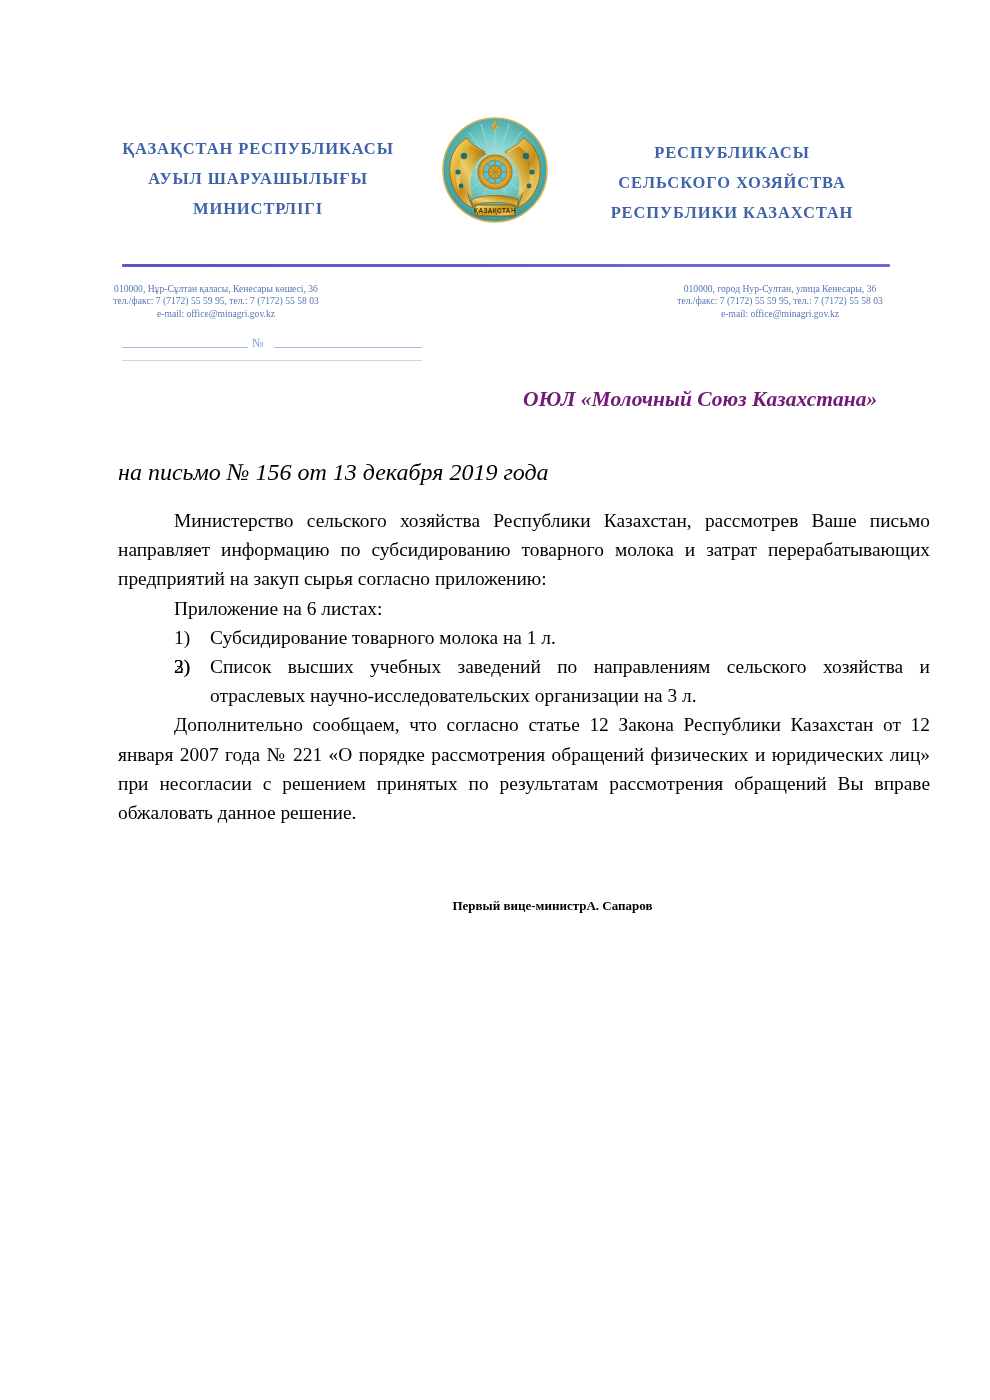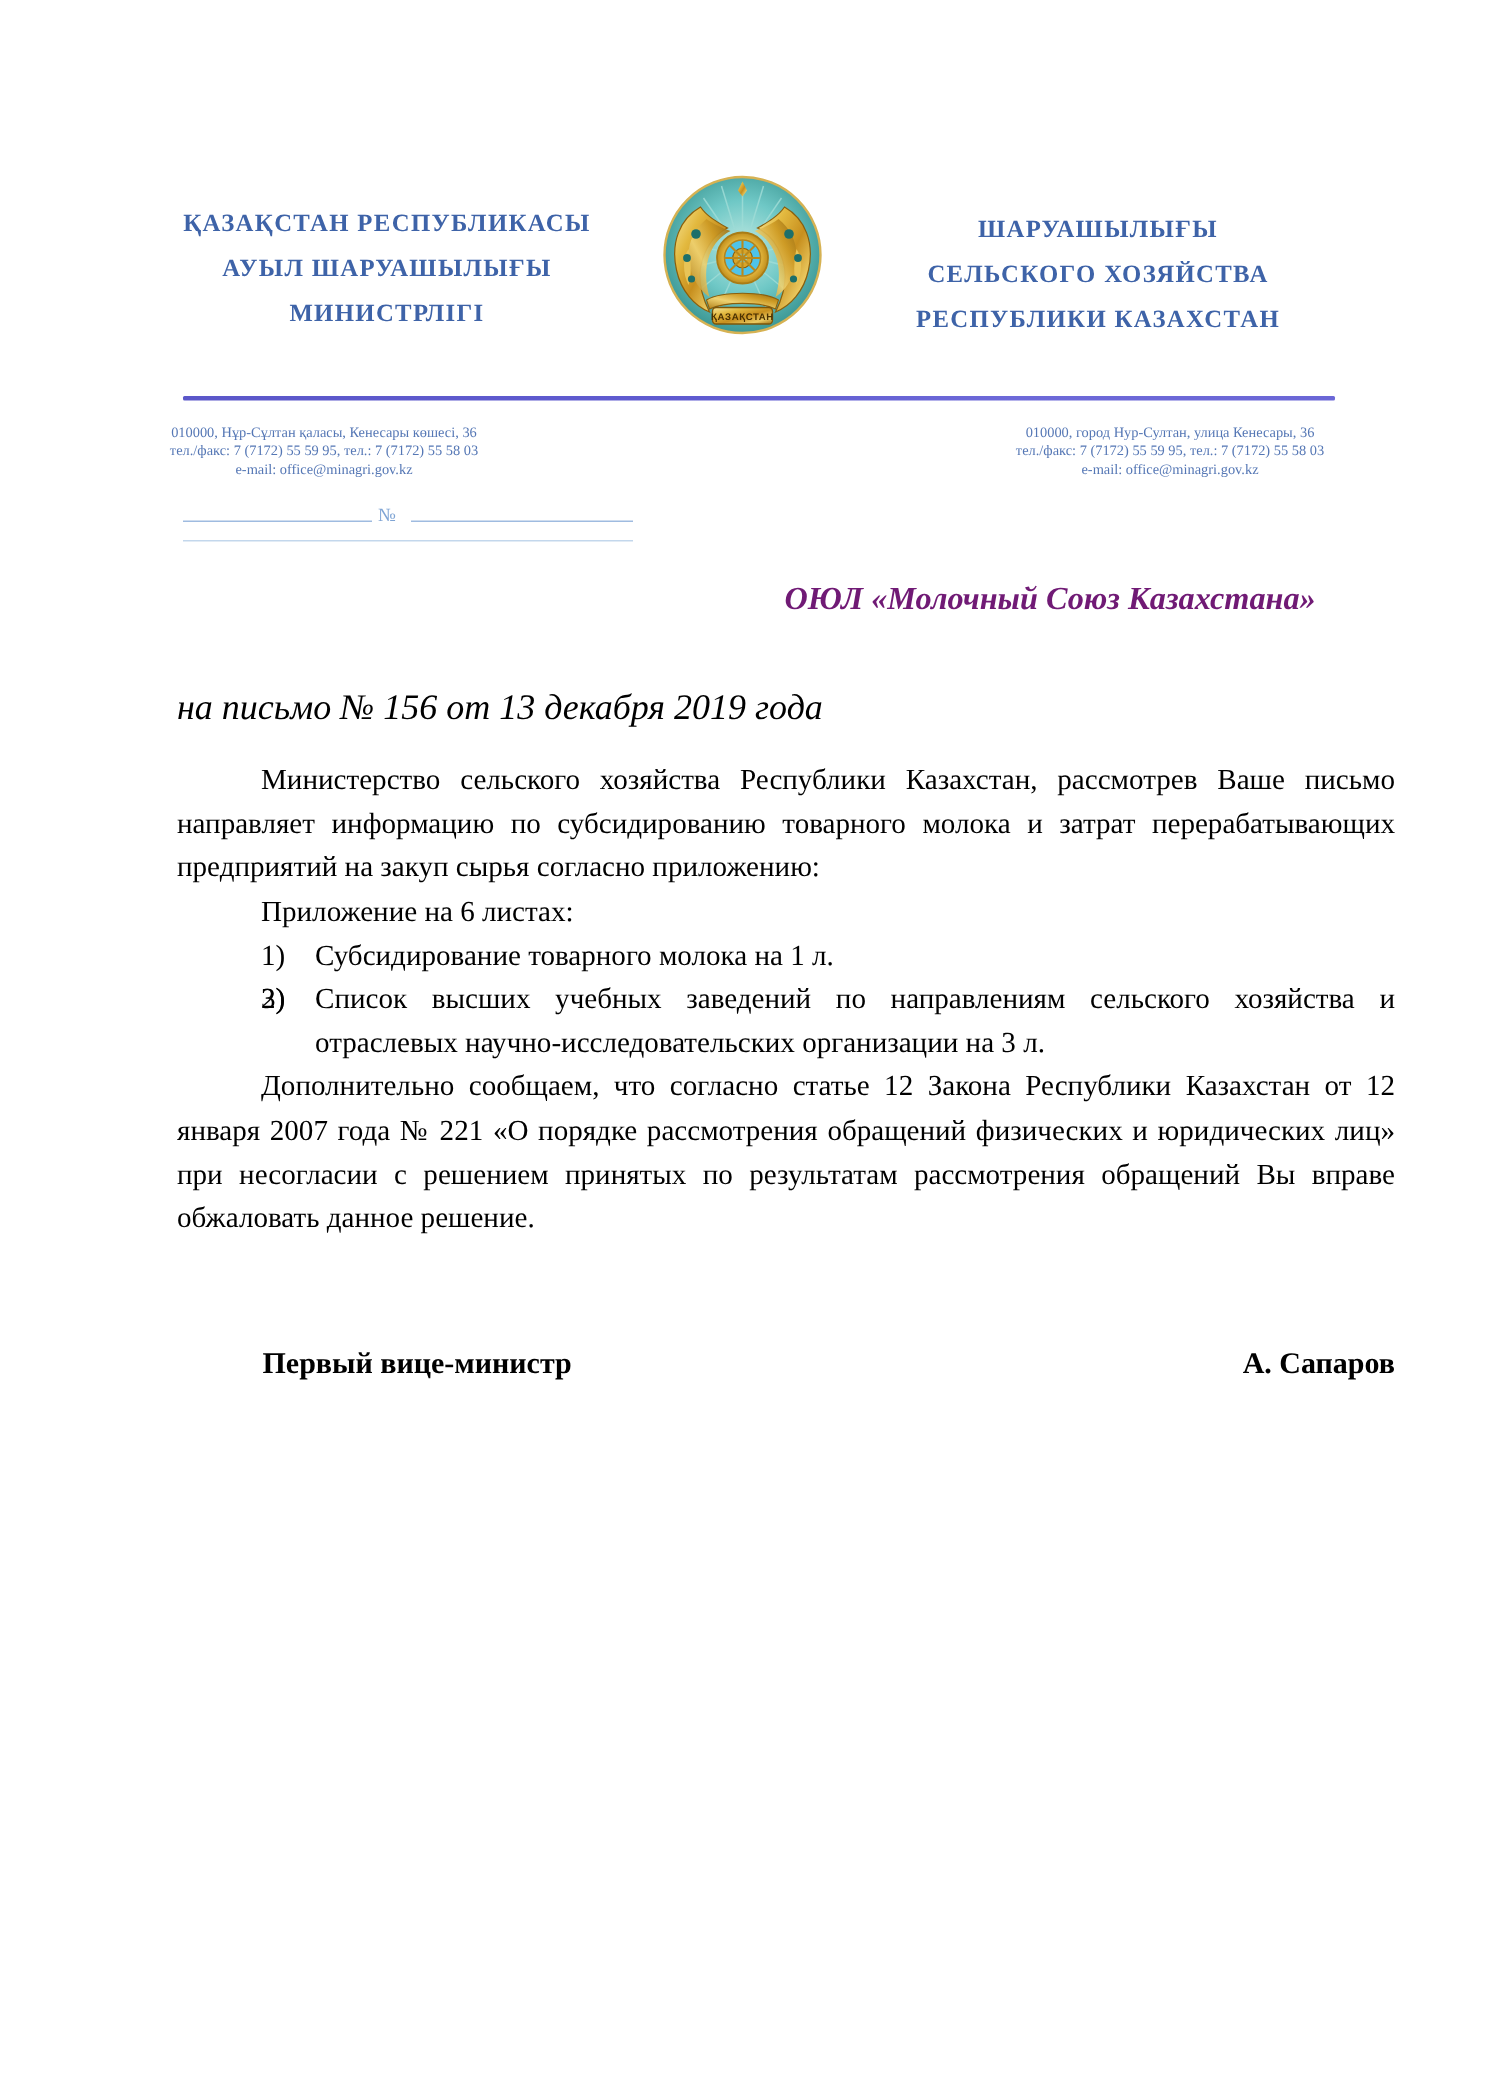--- a/index.html
+++ b/index.html
@@ -206,23 +206,23 @@
   }
 
   
   .signature {
     position: absolute;
     left: 175px;
     top: 898px;
     width: 755px;
     display: flex;
     flex-direction: row;
-    justify-content: space-between;
+    justify-content: center;
     align-items: baseline;
-    font-size: 20px;
+    font-size: 13px;
     font-weight: bold;
     color: #000000;
   }
   .sig-title { white-space: nowrap; }
   .sig-name { white-space: nowrap; }
 
   
   .footer {
     position: absolute;
     left: 118px;
@@ -359,21 +359,21 @@
           <path d="M34 88 C44 82 72 82 82 88 L80 94 C70 89 46 89 36 94 Z" fill="url(#goldGrad2)" stroke="#8a5f0d" stroke-width="0.7"></path>
           <rect x="38" y="93" width="40" height="11" rx="2.5" fill="url(#goldGrad)" stroke="#7d5509" stroke-width="0.9"></rect>
           <text x="58" y="101" text-anchor="middle" font-family="Liberation Sans, sans-serif" font-size="6.4" font-weight="bold" fill="#4a3102" letter-spacing="0.4">ҚАЗАҚСТАН</text>
         </g>
 
         <circle cx="58" cy="58" r="52" fill="none" stroke="#d6b253" stroke-width="1.6"></circle>
       </svg>
     </div>
 
     <div class="lh-col ru">
-      <span class="lh-line">ШАРУАШЫЛЫҒЫ</span>
+      <span class="lh-line">РЕСПУБЛИКАСЫ</span>
       <span class="lh-line">СЕЛЬСКОГО ХОЗЯЙСТВА</span>
       <span class="lh-line">РЕСПУБЛИКИ КАЗАХСТАН</span>
     </div>
   </div>
 
   <div class="head-rule"></div>
 
   <div class="contact-strip">
     <div class="contact-col kz">
       <span>010000, Нұр-Сұлтан қаласы, Кенесары көшесі, 36</span>

